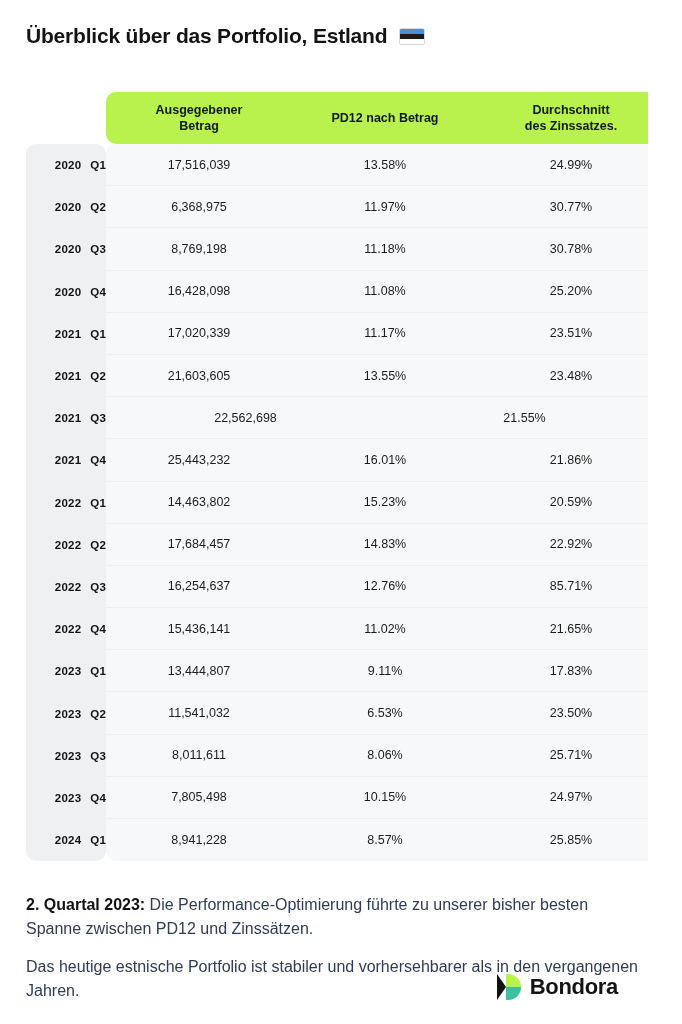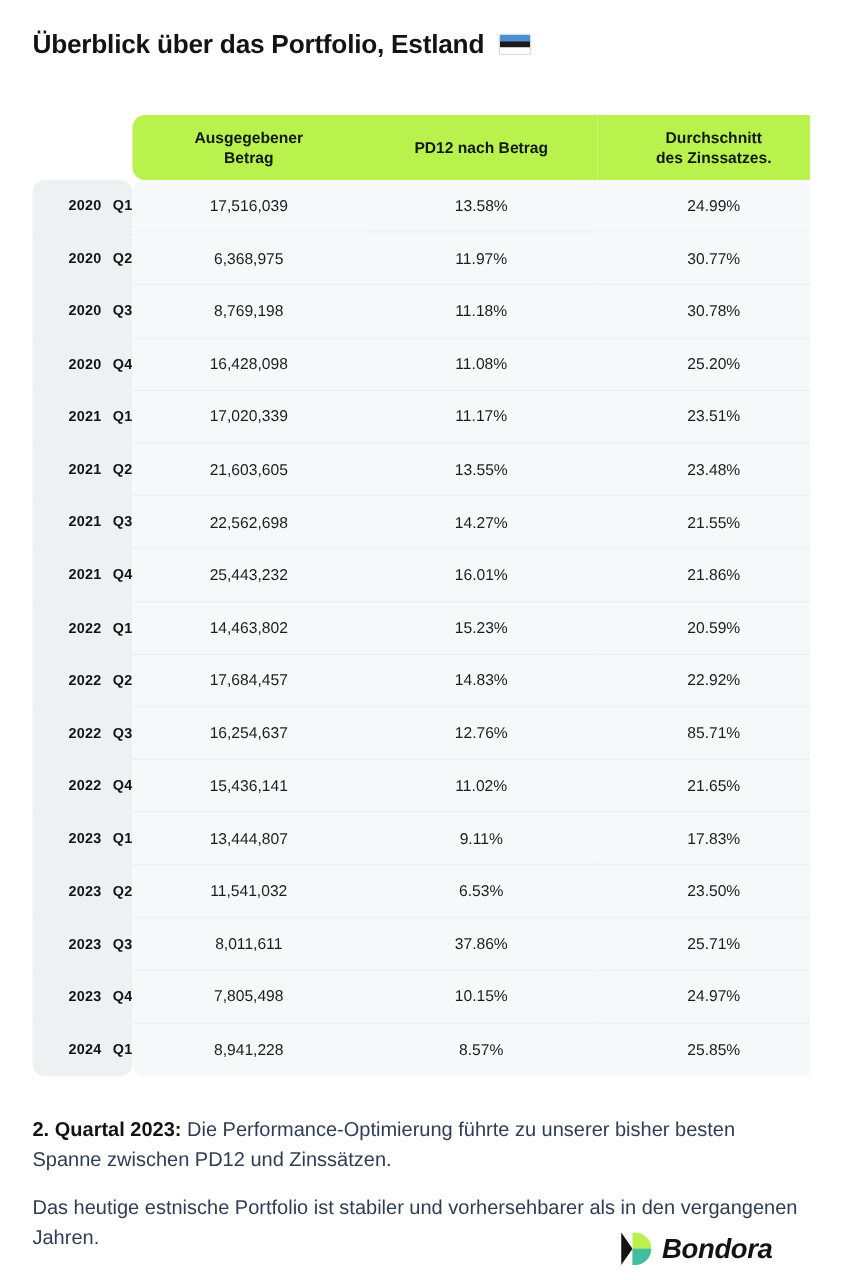--- a/index.html
+++ b/index.html
@@ -122,25 +122,24 @@
     color: #2f3c55;
     line-height: 1.5;
     margin-bottom: 14px;
   }
   .note b { color: #131313; }
 
   
   .logo {
     position: absolute;
     right: 30px;
-    bottom: 12px;
+    bottom: 24px;
     display: flex;
     align-items: flex-start;
     gap: 9px;
-    font-style: italic;
   }
   .logo-mark {
     position: relative;
     width: 24px;
     height: 26px;
   }
   .logo-mark .lm-dark {
     position: absolute; left: 0; top: 0;
     width: 0; height: 0;
     border-left: 9px solid #131313;
@@ -242,21 +241,20 @@
           <div class="c-val">21,603,605</div>
           <div class="c-val">13.55%</div>
           <div class="c-val">23.48%</div>
         </div>
         <div class="row">
           <div class="c-label">
             <span class="yr">2021</span>
             <span class="q">Q3</span>
           </div>
           <div class="c-val">22,562,698</div>
-          <div class="c-val">14.27%</div>
           <div class="c-val">21.55%</div>
         </div>
         <div class="row">
           <div class="c-label">
             <span class="yr">2021</span>
             <span class="q">Q4</span>
           </div>
           <div class="c-val">25,443,232</div>
           <div class="c-val">16.01%</div>
           <div class="c-val">21.86%</div>
@@ -314,21 +312,21 @@
           <div class="c-val">11,541,032</div>
           <div class="c-val">6.53%</div>
           <div class="c-val">23.50%</div>
         </div>
         <div class="row">
           <div class="c-label">
             <span class="yr">2023</span>
             <span class="q">Q3</span>
           </div>
           <div class="c-val">8,011,611</div>
-          <div class="c-val">37.86%</div>
+          <div class="c-val">8.06%</div>
           <div class="c-val">25.71%</div>
         </div>
         <div class="row">
           <div class="c-label">
             <span class="yr">2023</span>
             <span class="q">Q4</span>
           </div>
           <div class="c-val">7,805,498</div>
           <div class="c-val">10.15%</div>
           <div class="c-val">24.97%</div>

